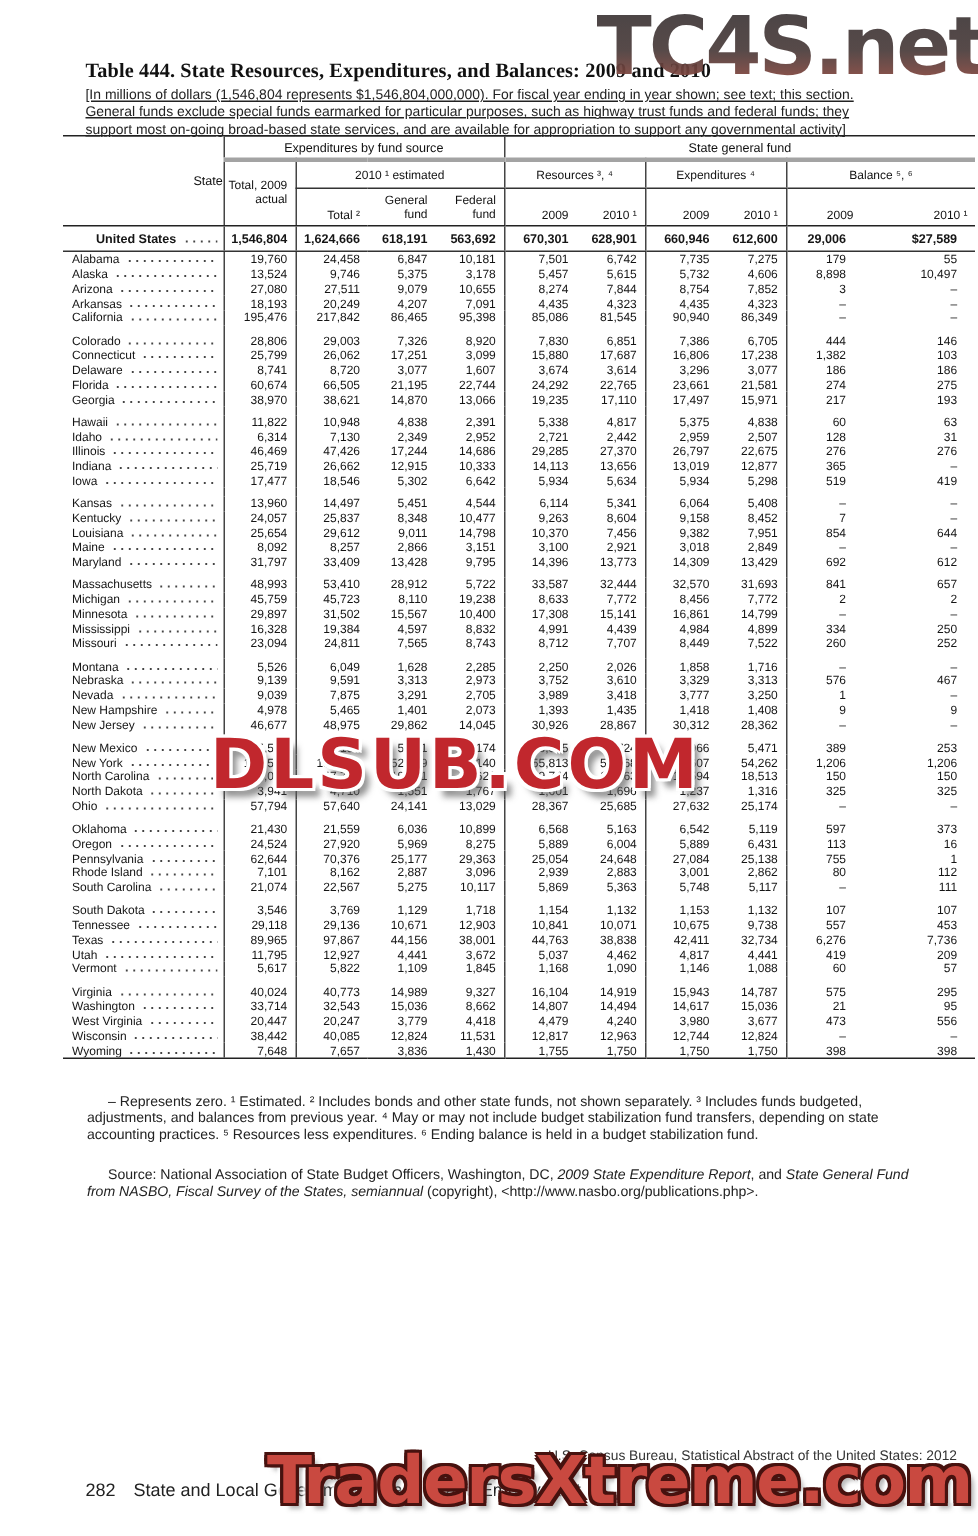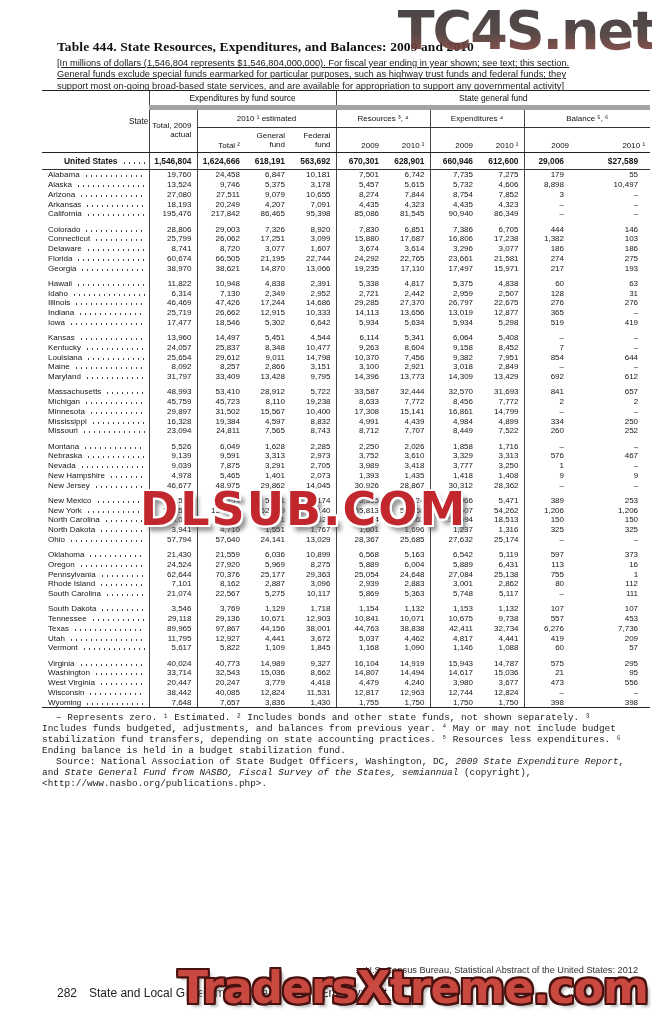--- a/index.html
+++ b/index.html
@@ -17,21 +17,21 @@
     font-weight:bold; font-size:13.5px; letter-spacing:.1px; color:#111;
   }
   .note { position:absolute; left:57px; top:58px; width:575px; font-size:9.3px; line-height:11.4px; color:#222;text-decoration:underline; }
   .note div { white-space:nowrap; }
   
   .tblwrap { position:absolute; left:42px; top:90px; width:608px; }
   table.tbl { border-collapse:collapse; table-layout:fixed; width:608px; }
   .tbl th, .tbl td { margin:0; padding:0; font-weight:normal; overflow:hidden; }
   thead th { font-size:8px; line-height:9px; color:#111; vertical-align:middle; }
   tr.hr1 th { height:14px; border-top:1.2px solid #222; }
-  tr.hr1 th.g { border-bottom:5px solid #a3a3a3; font-size:8.4px; }
+  tr.hr1 th.g { border-bottom:3px solid #a3a3a3; font-size:8.4px; }
   tr.hr2 th { height:17px; }
   tr.hr2 th.g2 { border-bottom:1px solid #333; vertical-align:middle; }
   tr.hr3 th { height:22px; vertical-align:bottom; padding-bottom:2px; }
   th.stateh { vertical-align:middle; text-align:right; font-size:8.4px; border-bottom:1.2px solid #222; }
   th.tot09 { text-align:right; vertical-align:middle; border-bottom:1.2px solid #222; }
   th.tot09 .w3 { display:block; width:42px; margin-left:auto; padding-right:5px; text-align:right; line-height:8.8px; }
   tr.hr3 th { border-bottom:1.2px solid #222;margin-top:16px; }
   th.sub { text-align:right; padding-right:5px; }
   th.sub .w { display:block; width:34px; margin-left:auto; text-align:right; line-height:8.8px; }
   
@@ -46,21 +46,21 @@
   .sn { white-space:nowrap; }
   .leader {
     flex:1; height:4px; margin:0 4px 1px 4px;
     background-image:radial-gradient(circle, #444 0.7px, rgba(0,0,0,0) 0.9px);
     background-size:5px 4px; background-repeat:repeat-x; background-position:0 100%;
   }
   tr.spacer td { height:5.5px; }
   tbody tr.last td { border-bottom:1.2px solid #222; }
   
   .footnotes { position:absolute; left:42px; top:712px; width:597px; font-size:9.4px; line-height:11px; color:#222; }
-  .footnotes p { margin:0; text-indent:14px;font-family:Liberation Mono, monospace; }
+  .footnotes p { margin:16px; text-indent:14px; }
   .it { font-style:italic; }
   
   .pagefoot { position:absolute; left:57px; top:986px; font-size:12px; color:#222; }
   .pagefoot .sect { margin-left:12px; }
   .credit { position:absolute; right:14px; top:965px; font-size:9.2px; color:#333; }
   
   .wm-top {
     position:absolute; right:-4px; top:4px; z-index:30;
     font-family:"DejaVu Sans","Liberation Sans",sans-serif;
     font-weight:900; font-size:54px; letter-spacing:-2px; line-height:1;

